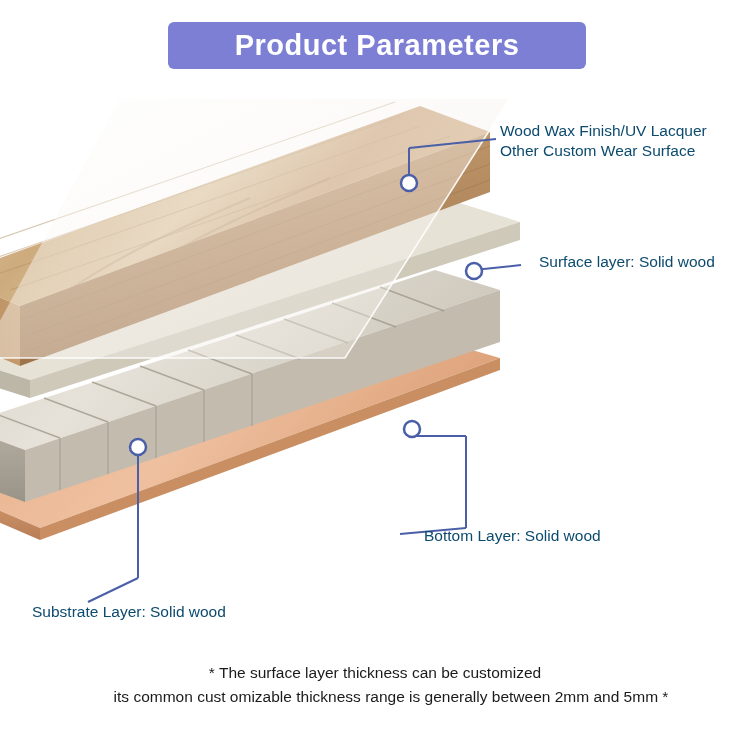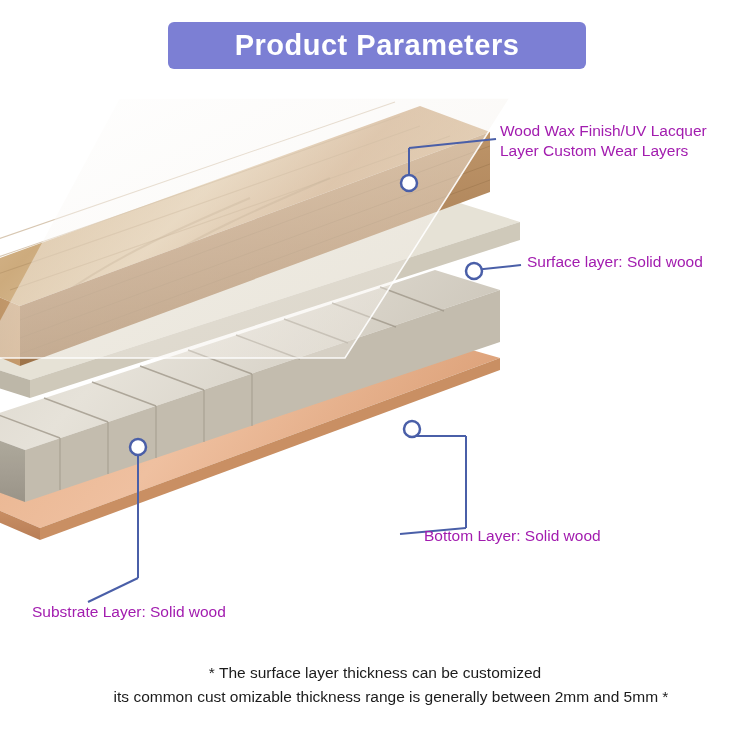--- a/index.html
+++ b/index.html
@@ -21,25 +21,25 @@
     position:absolute;left:168px;top:22px;width:418px;height:47px;
     display:flex;align-items:center;justify-content:center;
     color:#ffffff;font-size:29px;font-weight:bold;letter-spacing:.5px;
   }
 
   
   .art{position:absolute;left:0;top:58px;width:560px;height:580px;}
 
   
   .label{
-    position:absolute;color:#a21caf;font-size:15.5px;line-height:20px;
+    position:absolute;color:#0c4a6e;font-size:15.5px;line-height:20px;
     white-space:nowrap;
   }
   .label.l1{left:500px;top:121px;}
-  .label.l2{left:527px;top:252px;}
+  .label.l2{left:539px;top:252px;}
   .label.l3{left:424px;top:526px;}
   .label.l4{left:32px;top:602px;}
 
   
   .note{
     position:absolute;left:0;top:661px;width:750px;
     text-align:center;color:#1b1b1b;font-size:15.5px;line-height:24px;
   }
   .note .n2{display:block;margin-left:32px;}
 </style>
@@ -179,21 +179,21 @@
     <line x1="466" y1="528" x2="400" y2="534" stroke="#4a5fa8" stroke-width="2"></line>
     <circle cx="412" cy="429" r="8" fill="#ffffff" stroke="#4a5fa8" stroke-width="2.5"></circle>
 
     <line x1="138" y1="456" x2="138" y2="578" stroke="#4a5fa8" stroke-width="2"></line>
     <line x1="138" y1="578" x2="88" y2="602" stroke="#4a5fa8" stroke-width="2"></line>
     <circle cx="138" cy="447" r="8" fill="#ffffff" stroke="#4a5fa8" stroke-width="2.5"></circle>
   </svg>
 
   <div class="label l1">
     <div>Wood Wax Finish/UV Lacquer</div>
-    <div>Layer Custom Wear Layers</div>
+    <div>Other Custom Wear Surface</div>
   </div>
   <div class="label l2">Surface layer: Solid wood</div>
   <div class="label l3">Bottom Layer: Solid wood</div>
   <div class="label l4">Substrate Layer: Solid wood</div>
 
   <div class="note">
     <span class="n1">* The surface layer thickness can be customized</span>
     <span class="n2">its common cust  omizable thickness range is generally between 2mm and 5mm *</span>
   </div>
 

